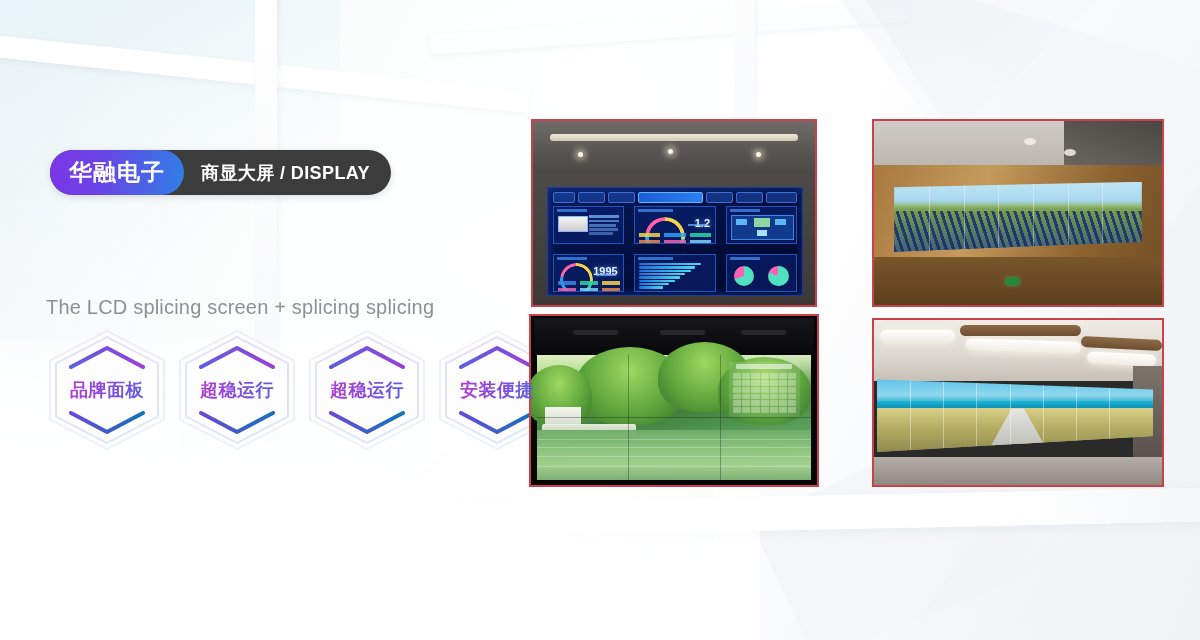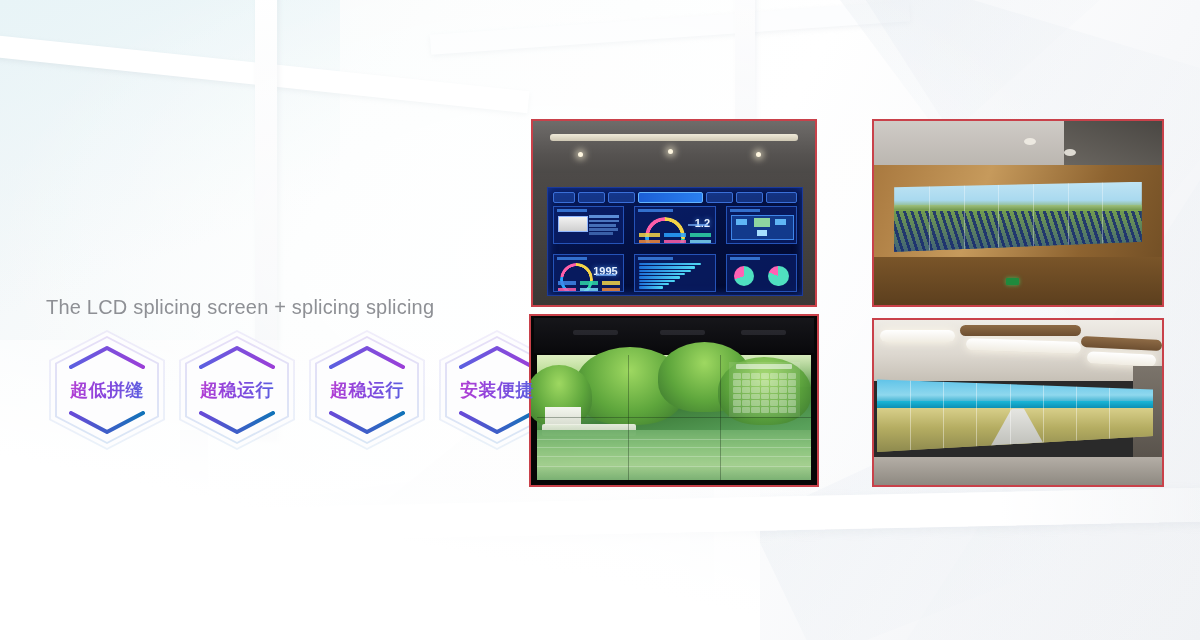--- a/index.html
+++ b/index.html
@@ -307,20 +307,24 @@
     <div class="facet facet-b"></div>
     <div class="facet facet-c"></div>
     <div class="facet facet-d"></div>
     <div class="facet facet-e"></div>
     <div class="facet facet-f"></div>
     <div class="beam-floor"></div>
     <div class="bg-soft-white"></div>
     <div class="bg-vignette"></div>
   </div>
 
+  <div class="brand-pill">
+    <div class="brand-pill-left">华融电子</div>
+    <div class="brand-pill-right">商显大屏 / DISPLAY</div>
+  </div>
 
   <div class="subhead">The LCD splicing screen + splicing splicing</div>
 
   <div class="features">
 
     <div class="feature">
       <div class="hex-outline2"></div>
       <div class="hex-inner2"></div>
       <div class="hex-outline"></div>
       <div class="hex-inner"></div>
@@ -339,21 +343,21 @@
         <svg width="76" height="24" viewBox="0 0 76 24">
             <defs>
               <linearGradient id="gb1" x1="0" y1="0" x2="1" y2="0">
                 <stop offset="0" stop-color="#6a4ad8"></stop>
                 <stop offset="1" stop-color="#1273b8"></stop>
               </linearGradient>
             </defs>
             <polyline points="2,2 38,21 74,2" fill="none" stroke="url(#gb1)" stroke-width="4" stroke-linecap="round" stroke-linejoin="round"></polyline>
           </svg>
       </div>
-      <span class="feature-label">超低拼缝</span>
+      <span class="feature-label">品牌面板</span>
     </div>
 
     <div class="feature">
       <div class="hex-outline2"></div>
       <div class="hex-inner2"></div>
       <div class="hex-outline"></div>
       <div class="hex-inner"></div>
       <div class="chev chev-top">
         <svg width="76" height="24" viewBox="0 0 76 24">
             <defs>

